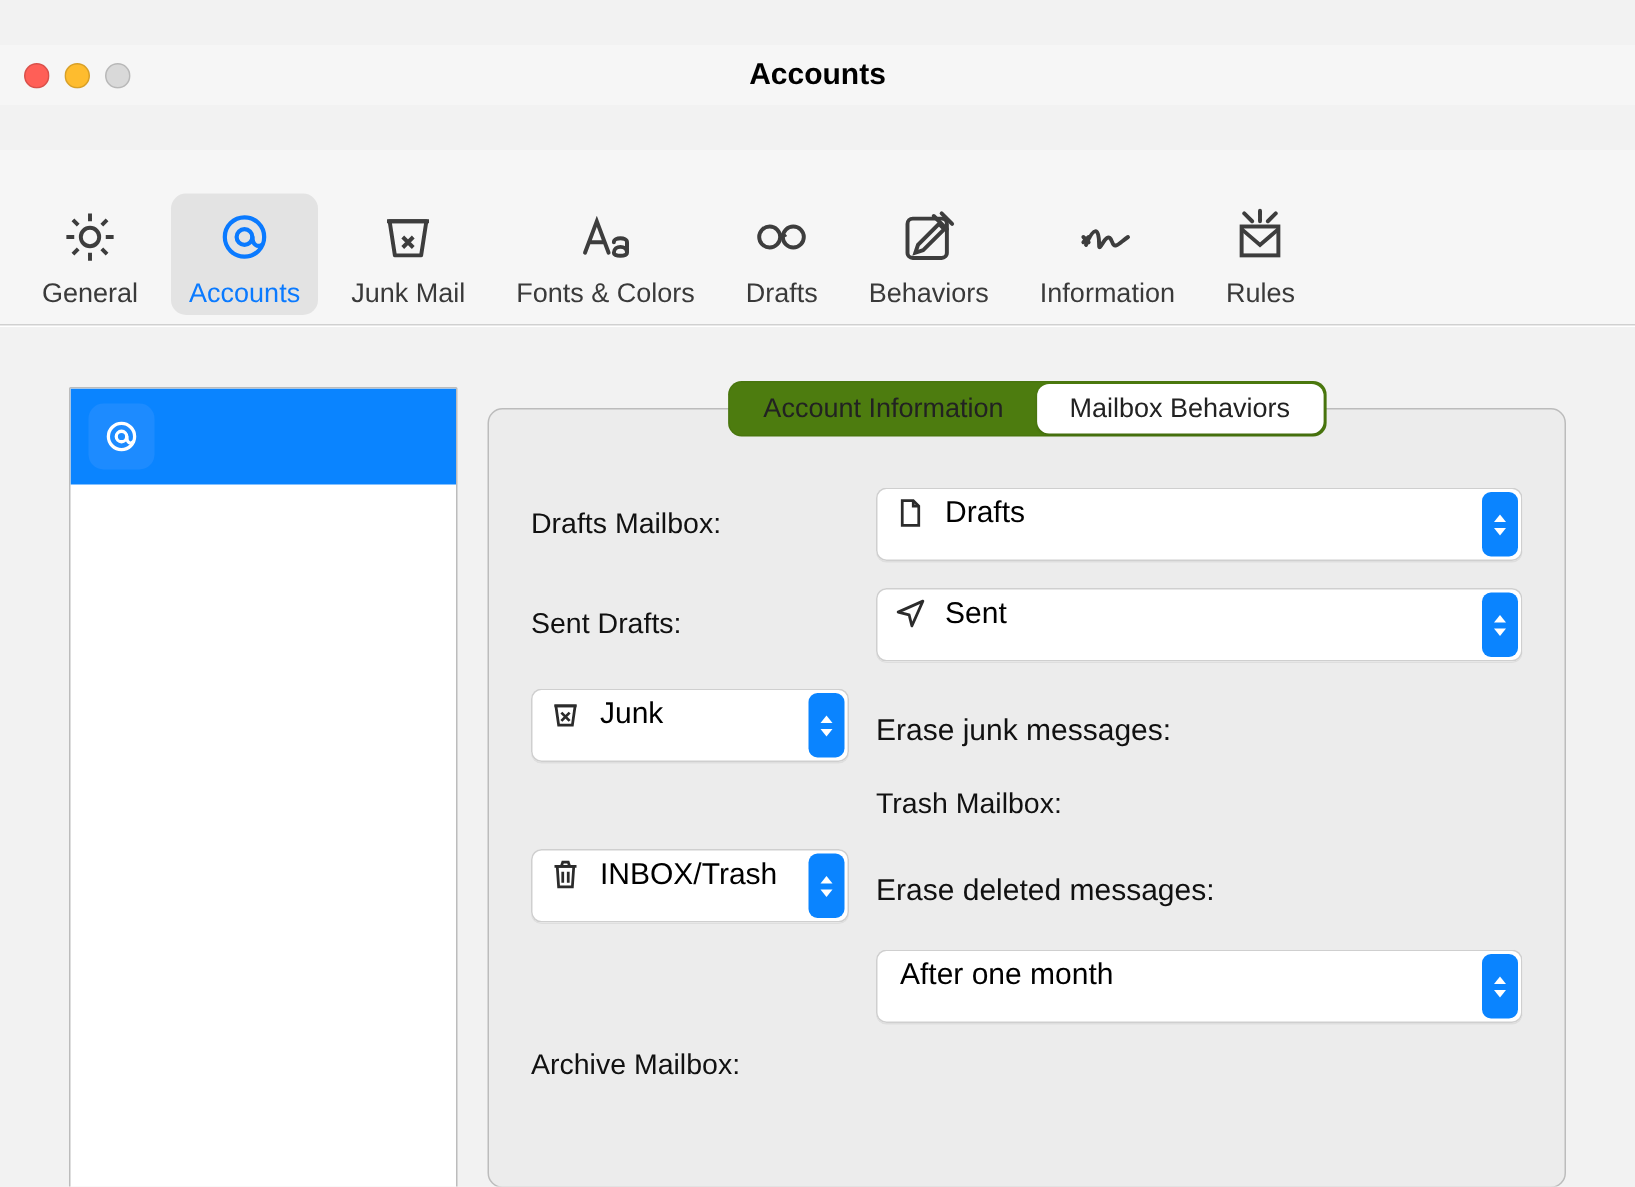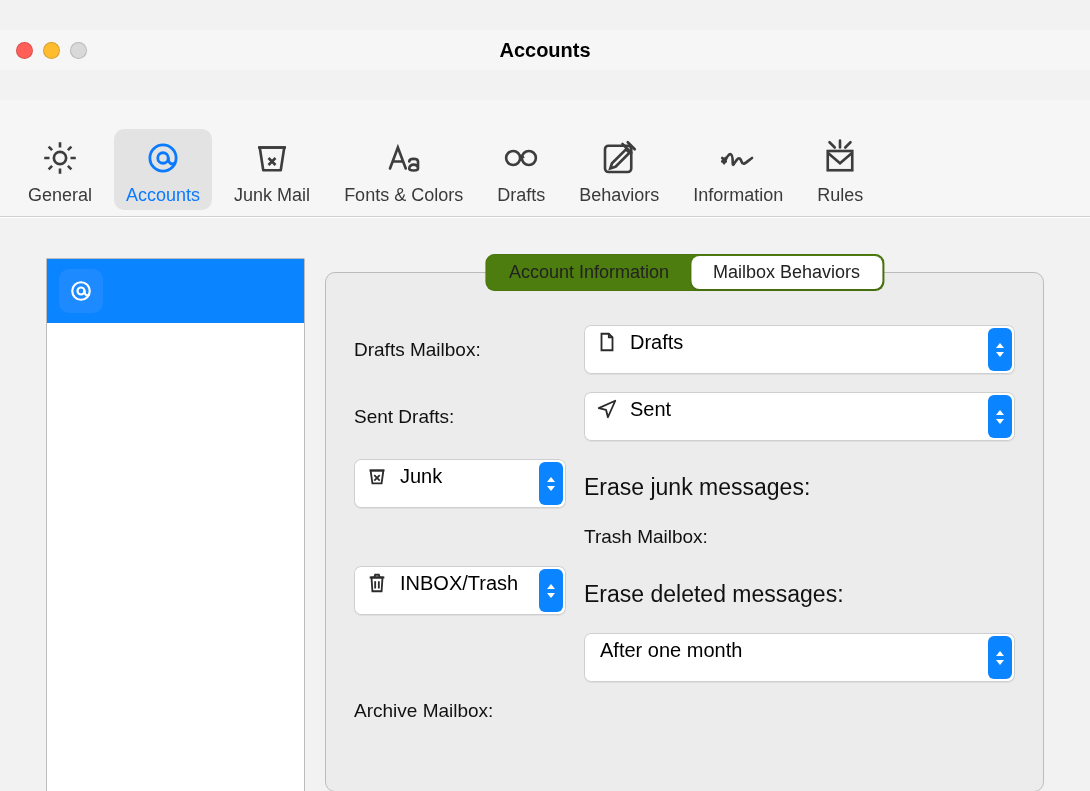--- a/index.html
+++ b/index.html
@@ -59,21 +59,21 @@
   
   .panel{flex:1;position:relative;margin-top:14px;}
   .tabs{position:absolute;top:-18px;left:50%;transform:translateX(-50%);display:flex;background:#4d7c0f;border-radius:9px;padding:2px;box-shadow:inset 0 0 0 1px rgba(0,0,0,.05);}    
   .tab{padding:6px 22px;border-radius:8px;font-size:18px;color:#222;white-space:nowrap;cursor:default;}
   .tab.active{background:#fff;box-shadow:0 1px 2px rgba(0,0,0,.15);}
   
   .panel-body{border:1px solid var(--ctrl-border);border-radius:10px;background:var(--bg);padding:52px 28px 34px 28px;min-height:520px;box-sizing:border-box;}
 
   .form{display:grid;grid-template-columns:212px 1fr;column-gap:18px;row-gap:18px;align-items:center;font-size:19px;}
   .form .label{color:#111;}
-  .form .subhd{grid-column:2;font-size:23px;color:#111;margin-top:4px;margin-bottom:-4px;}
+  .form .subhd{grid-column:2;font-size:20px;color:#111;margin-top:4px;margin-bottom:-4px;}
 
   .popup{position:relative;background:#fff;height:34px;border-radius:7px;display:flex;align-items:center;padding:0 46px 15px 12px;box-shadow:0 1px 0 rgba(0,0,0,.06), inset 0 0 0 1px #cfcfcf;gap:12px;font-size:20px;}
   .popup .arrows{position:absolute;right:3px;top:3px;bottom:3px;width:24px;border-radius:6px;background:var(--sel);display:flex;flex-direction:column;align-items:center;justify-content:center;gap:0px;}
   .popup .arrows::before,.popup .arrows::after{content:"";border-left:4px solid transparent;border-right:4px solid transparent;}
   .popup .arrows::before{border-bottom:5px solid #fff;margin-bottom:2px;}
   .popup .arrows::after{border-top:5px solid #fff;margin-top:2px;}
   .popup svg{width:22px;height:22px;flex:0 0 auto;}
   .popup svg *{stroke:#2b2b2b;}
 
   .noicon{padding-left:16px;}

